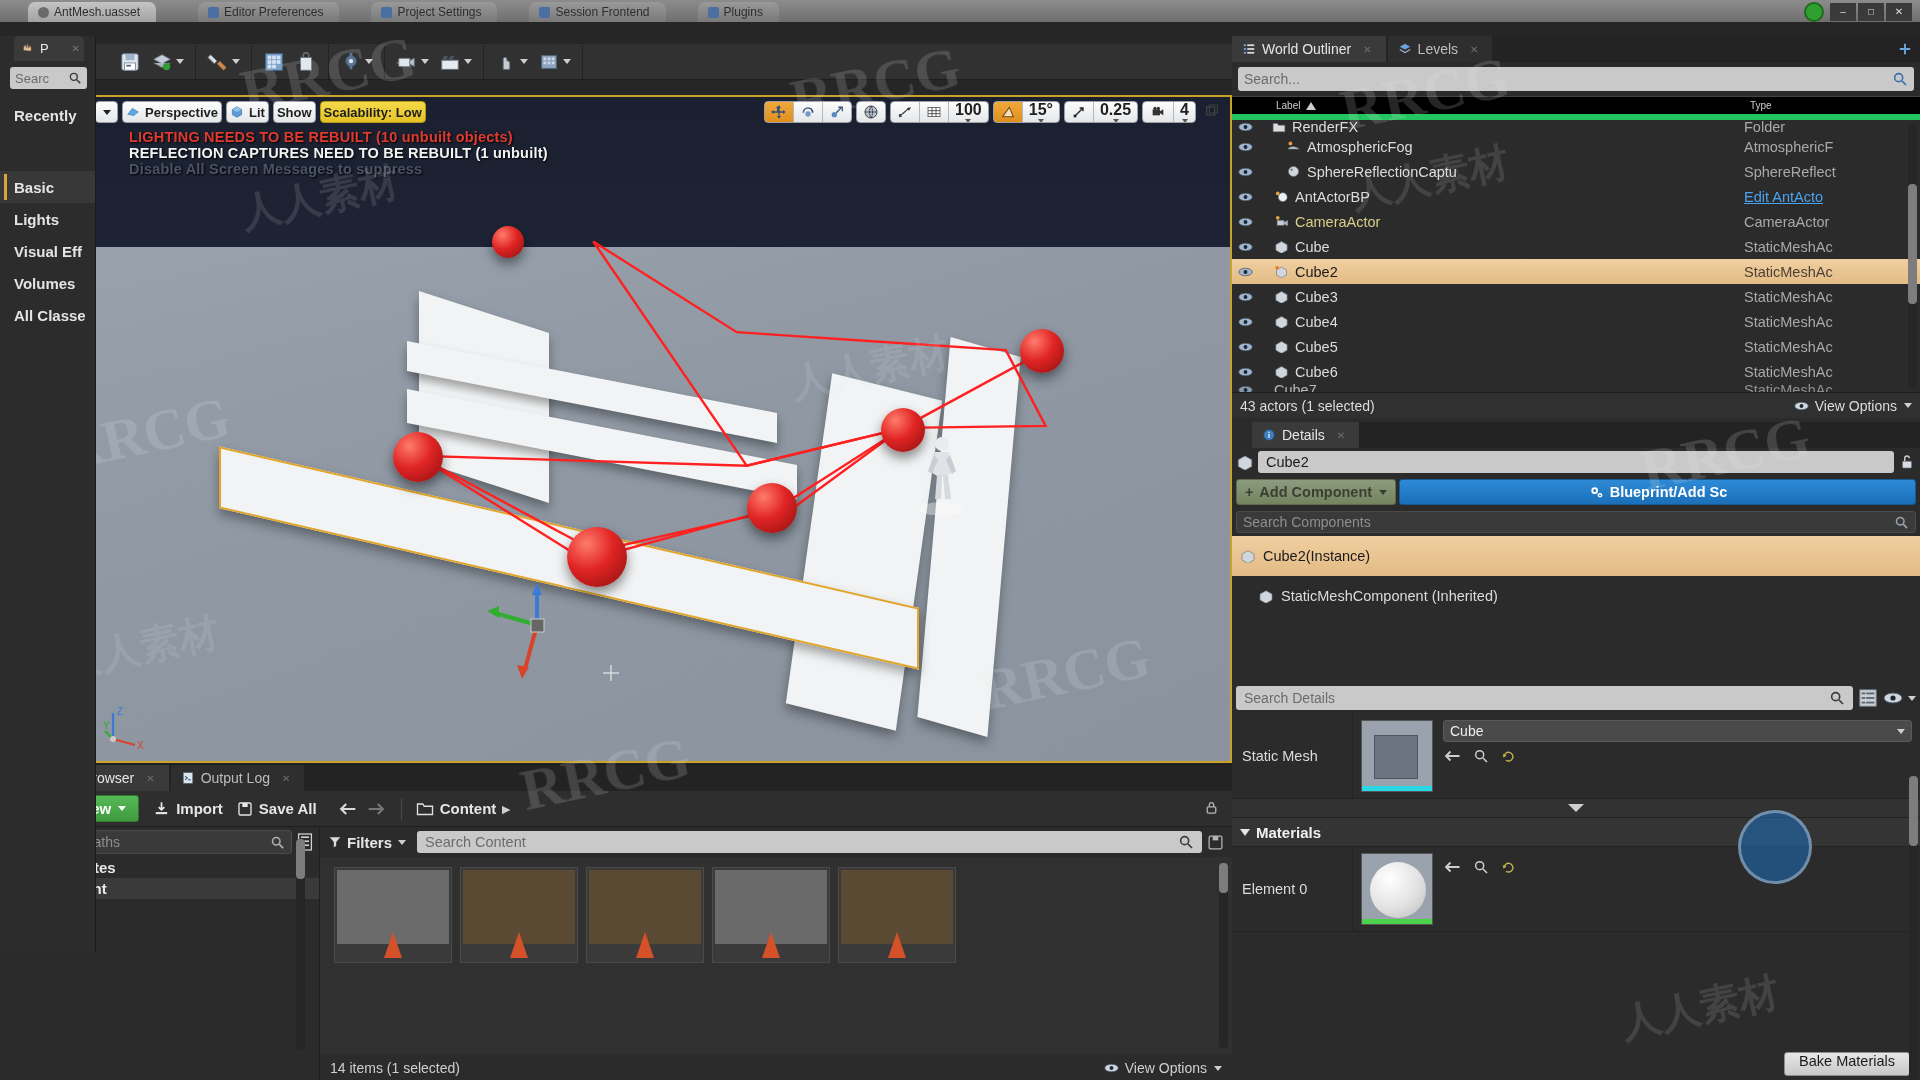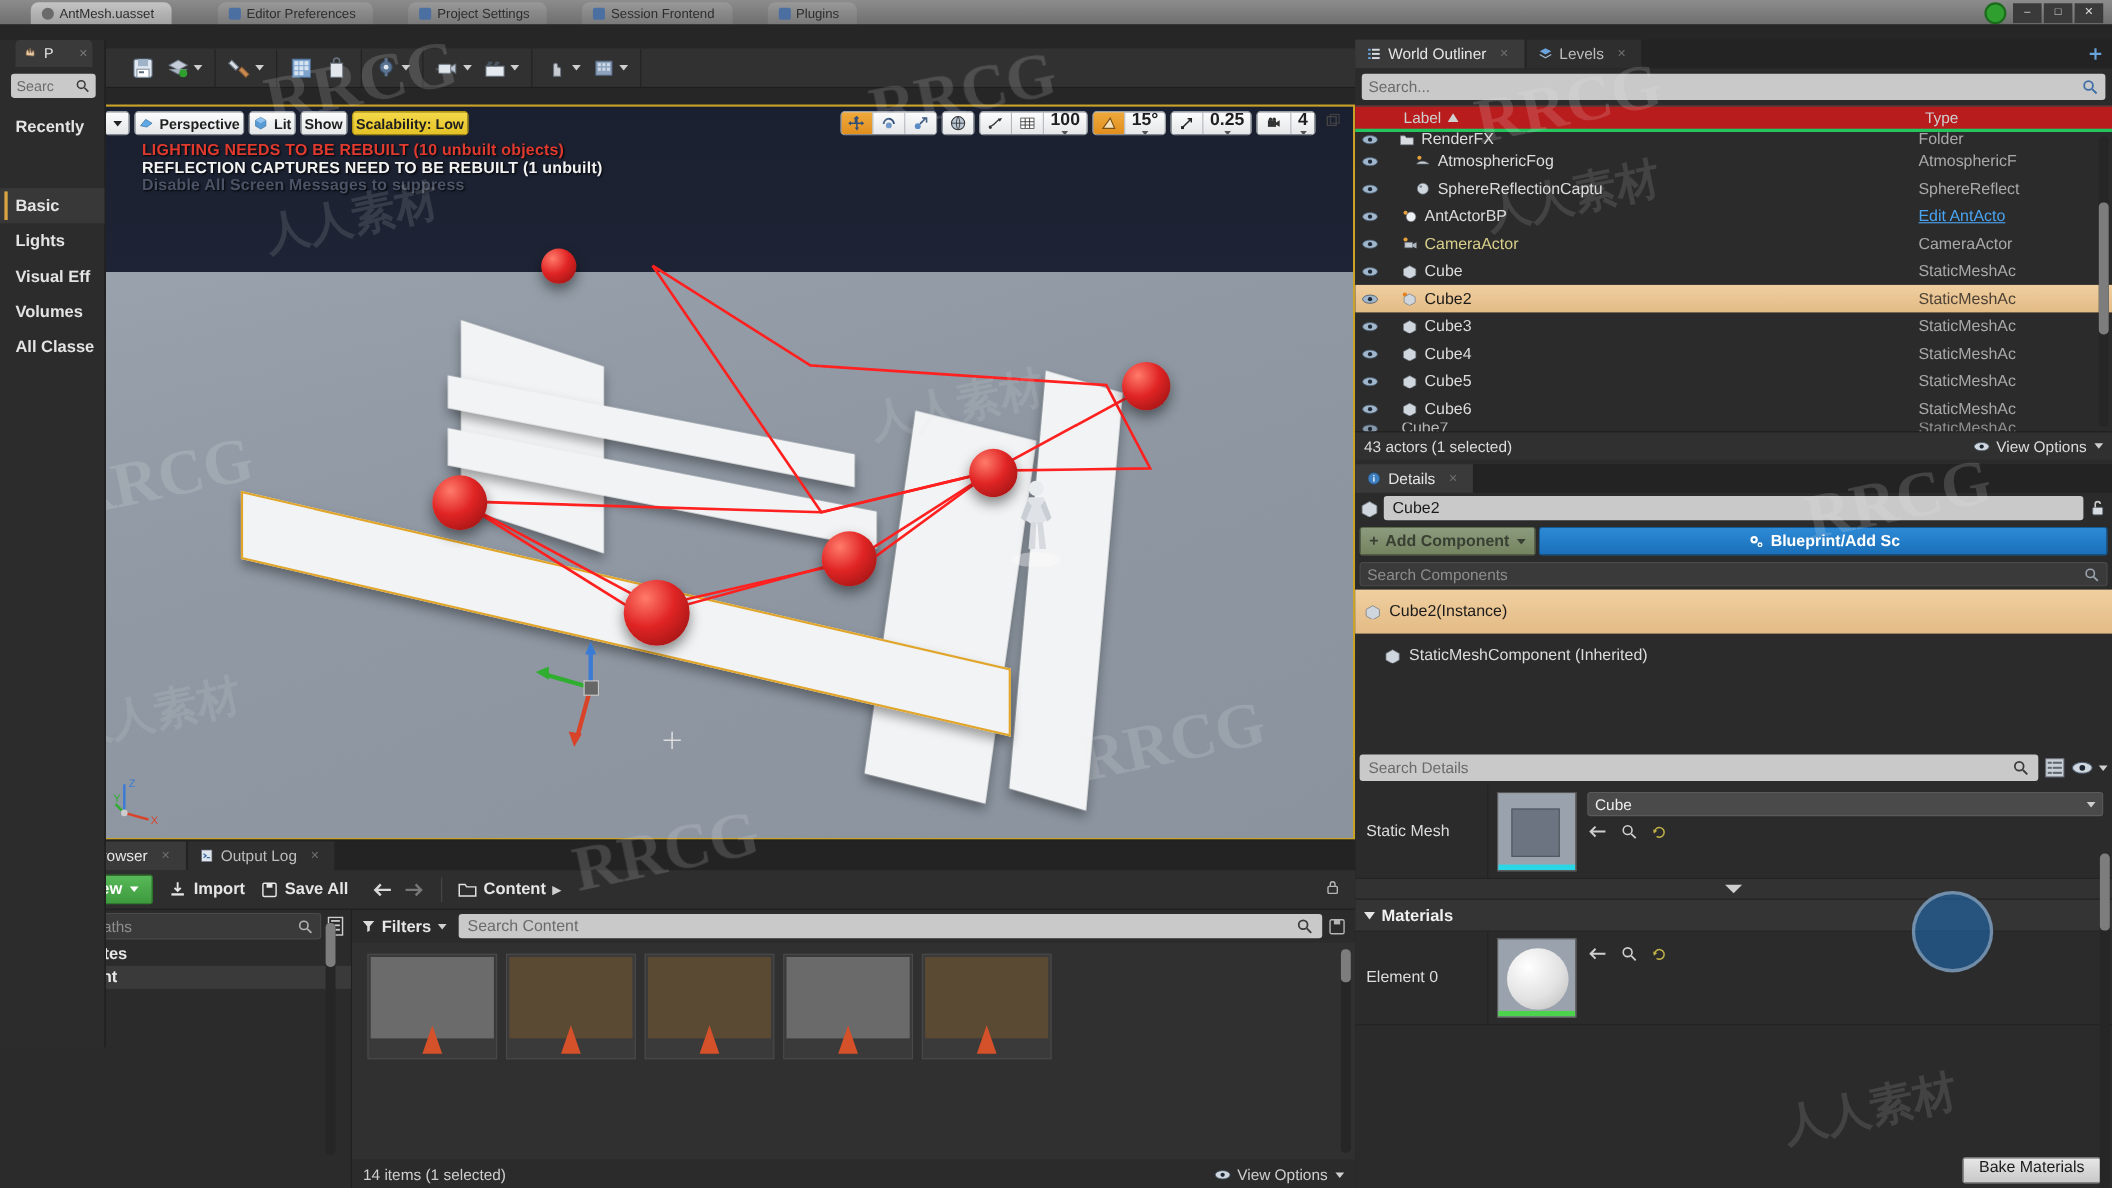--- a/index.html
+++ b/index.html
@@ -116,22 +116,22 @@
   .rpanel{position:absolute;right:0;top:36px;width:688px;height:1044px;background:#2b2b2b;}
   .paneltabs{display:flex;height:26px;background:#232323;}
   .ptab{display:flex;align-items:center;gap:6px;padding:0 14px 0 10px;height:26px;
         background:#3a3a3a;font-size:14px;color:#e6e6e6;border-right:2px solid #232323;}
   .ptab.off{background:#2e2e2e;color:#bdbdbd;}
   .ptab .x{color:#6e6e6e;font-size:10px;margin-left:6px;}
   .ptabs-fill{flex:1;background:#232323;display:flex;align-items:center;justify-content:flex-end;padding-right:6px;}
 
   .osearch{margin:5px 6px;height:24px;background:#c9c9c9;border-radius:3px;
            display:flex;align-items:center;padding:0 6px;color:#6b6b6b;font-size:14px;}
-  .ohead{display:flex;height:24px;background:#b91c1c;border-top:1px solid #444;border-bottom:3px solid #22c55e;
-         font-size:14px;color:#cfcfcf;align-items:center;}
+  .ohead{display:flex;height:24px;background:#000000;border-top:1px solid #444;border-bottom:6px solid #22c55e;
+         font-size:10px;color:#cfcfcf;align-items:center;}
   .ohead .lbl{flex:1;padding-left:44px;display:flex;align-items:center;gap:6px;}
   .ohead .typ{width:176px;padding-left:6px;display:flex;align-items:center;gap:6px;}
   .orow{display:flex;height:25px;align-items:center;font-size:14.5px;color:#dcdcdc;}
   .orow.sel{background:linear-gradient(#f0cfa0,#e3bb85);color:#1a1a1a;}
   .orow .eye{width:26px;display:flex;justify-content:center;}
   .orow .nm{flex:1;display:flex;align-items:center;gap:6px;overflow:hidden;white-space:nowrap;}
   .orow .ty{width:176px;color:#a9a9a9;white-space:nowrap;overflow:hidden;}
   .orow.sel .ty{color:#4d4136;}
   .orow .ty.lnk{color:#4aa3f0;text-decoration:underline;}
   .ofoot{display:flex;align-items:center;height:26px;background:#303030;border-top:1px solid #1f1f1f;
@@ -845,21 +845,21 @@
       <span style="margin-left:auto;display:flex;align-items:center;gap:6px;">
         <svg class="eye-ic" viewBox="0 0 20 12">
             <ellipse cx="10" cy="6" rx="9" ry="5" fill="#cfd6dd" stroke="#4a5a6a"></ellipse>
             <circle cx="10" cy="6" r="2.6" fill="#1c2733"></circle>
           </svg>
         <span>View Options</span>
         <i class="caret"></i>
       </span>
     </div>
 
-    <div class="paneltabs" style="margin-top:4px;">
+    <div class="paneltabs" style="margin-top:4px;margin-left:20px;">
       <div class="ptab">
         <svg width="14" height="14" viewBox="0 0 24 24">
           <circle cx="12" cy="12" r="9" fill="#3e7fc1" stroke="#22507f"></circle>
           <rect x="11" y="10" width="2" height="7" fill="#fff"></rect>
             <rect x="11" y="6.5" width="2" height="2" fill="#fff"></rect>
         </svg>
         <span>Details</span>
         <span class="x">✕</span>
       </div>
       <div class="ptabs-fill"></div>

